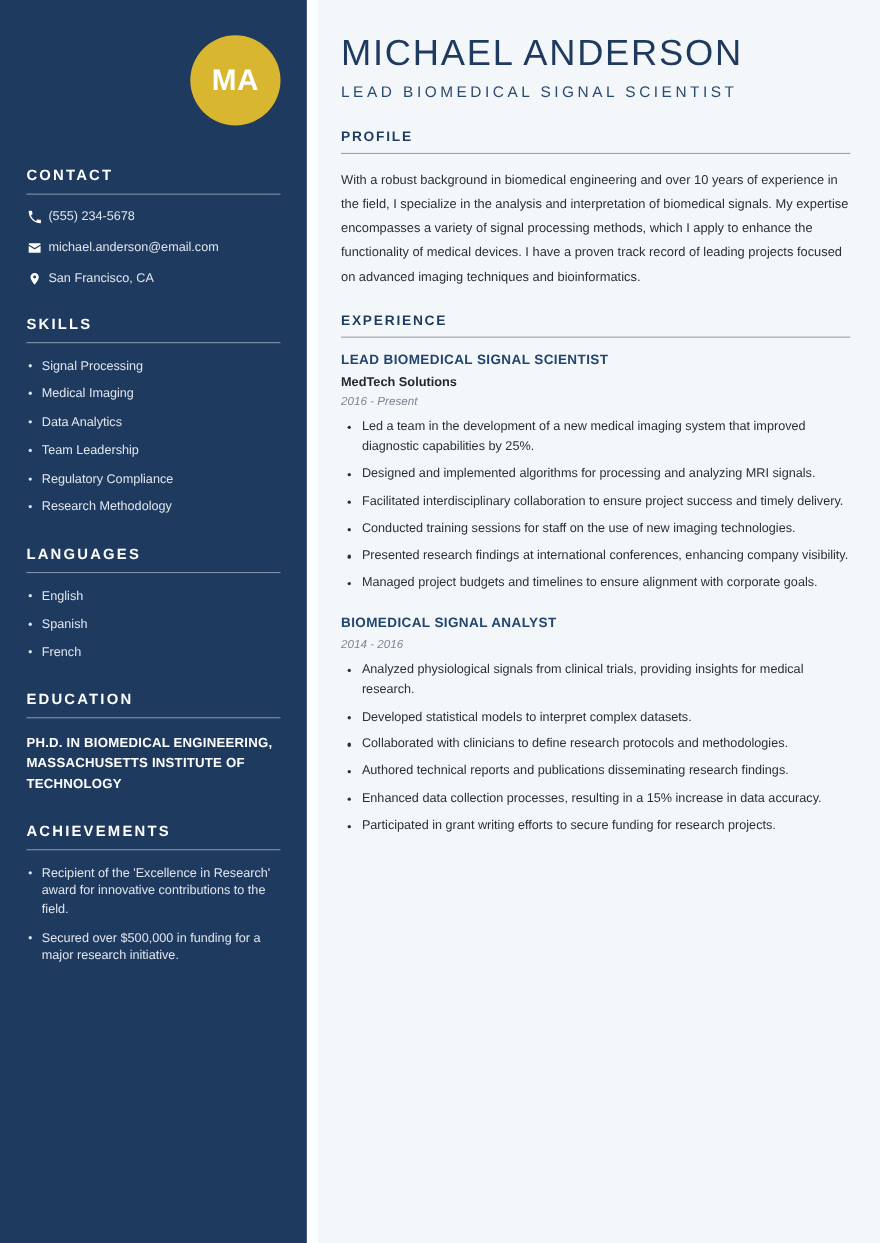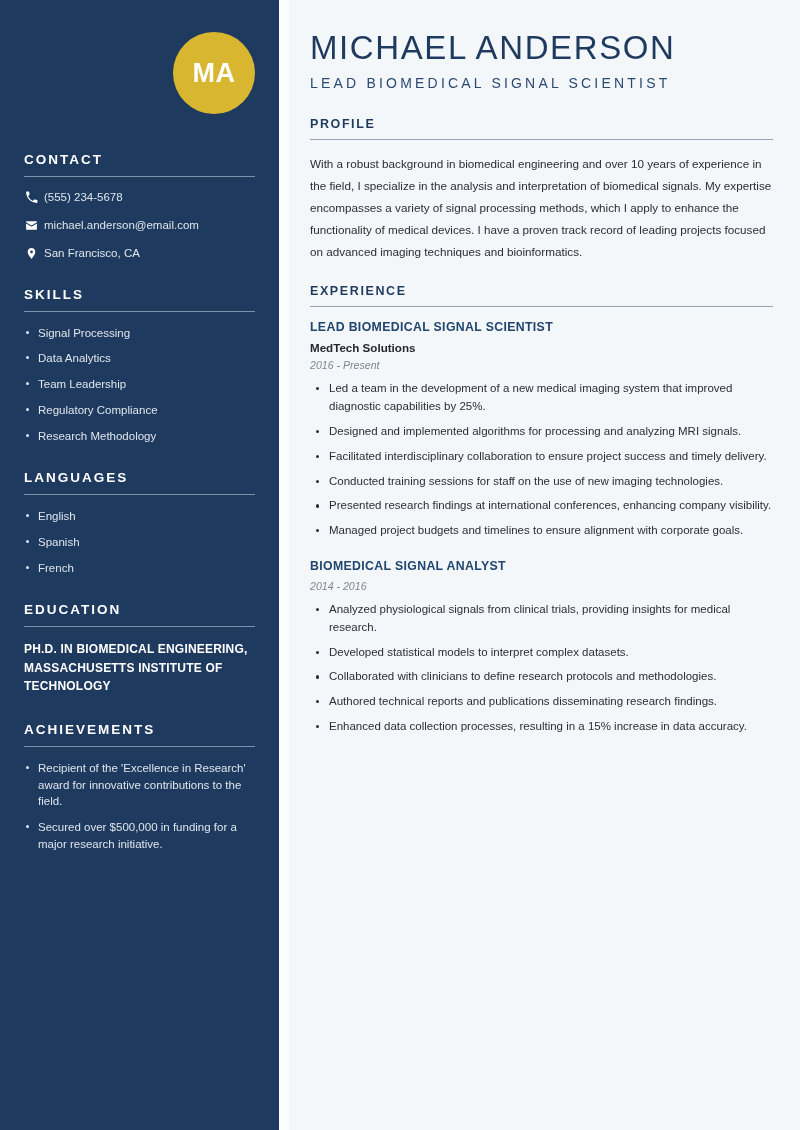--- a/index.html
+++ b/index.html
@@ -228,20 +228,21 @@
         </span>
         <span>San Francisco, CA</span>
       </div>
     </section>
 
     <section class="side-section">
       <div class="side-heading">SKILLS</div>
       <div class="side-rule"></div>
       <ul class="side-list">
         <li>Signal Processing</li>
+        <li>Medical Imaging</li>
         <li>Data Analytics</li>
         <li>Team Leadership</li>
         <li>Regulatory Compliance</li>
         <li>Research Methodology</li>
       </ul>
     </section>
 
     <section class="side-section">
       <div class="side-heading">LANGUAGES</div>
       <div class="side-rule"></div>
@@ -302,19 +303,20 @@
 
       <div class="job">
         <div class="job-title">BIOMEDICAL SIGNAL ANALYST</div>
         <div class="job-dates">2014 - 2016</div>
         <ul class="job-list">
           <li>Analyzed physiological signals from clinical trials, providing insights for medical research.</li>
           <li>Developed statistical models to interpret complex datasets.</li>
           <li>Collaborated with clinicians to define research protocols and methodologies.</li>
           <li>Authored technical reports and publications disseminating research findings.</li>
           <li>Enhanced data collection processes, resulting in a 15% increase in data accuracy.</li>
+          <li>Participated in grant writing efforts to secure funding for research projects.</li>
         </ul>
       </div>
 
     </section>
 
   </main>
 </div>
 
 </body></html>

